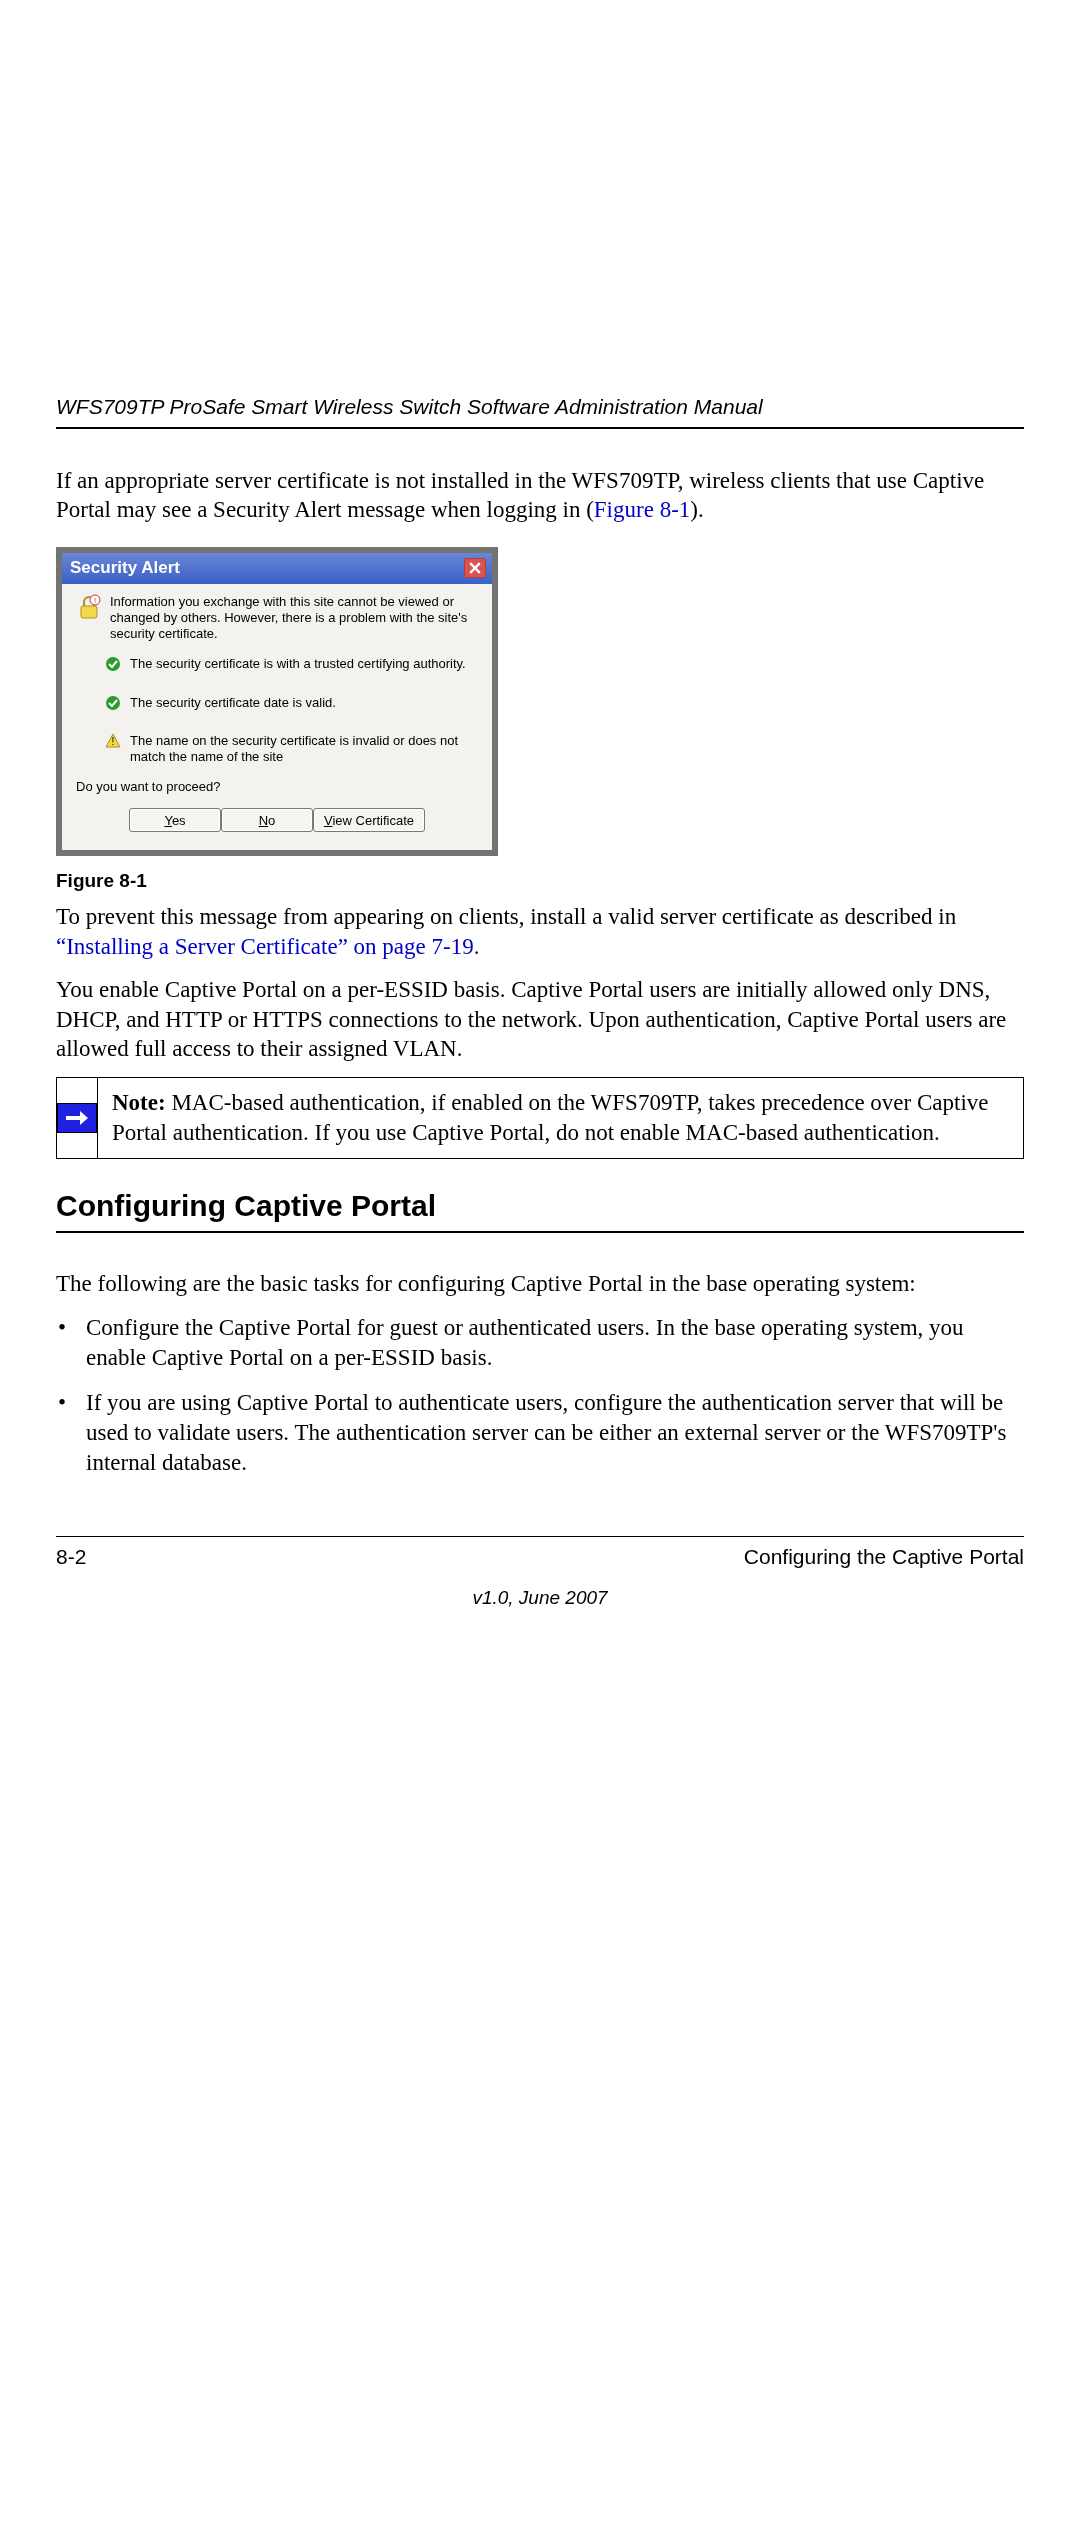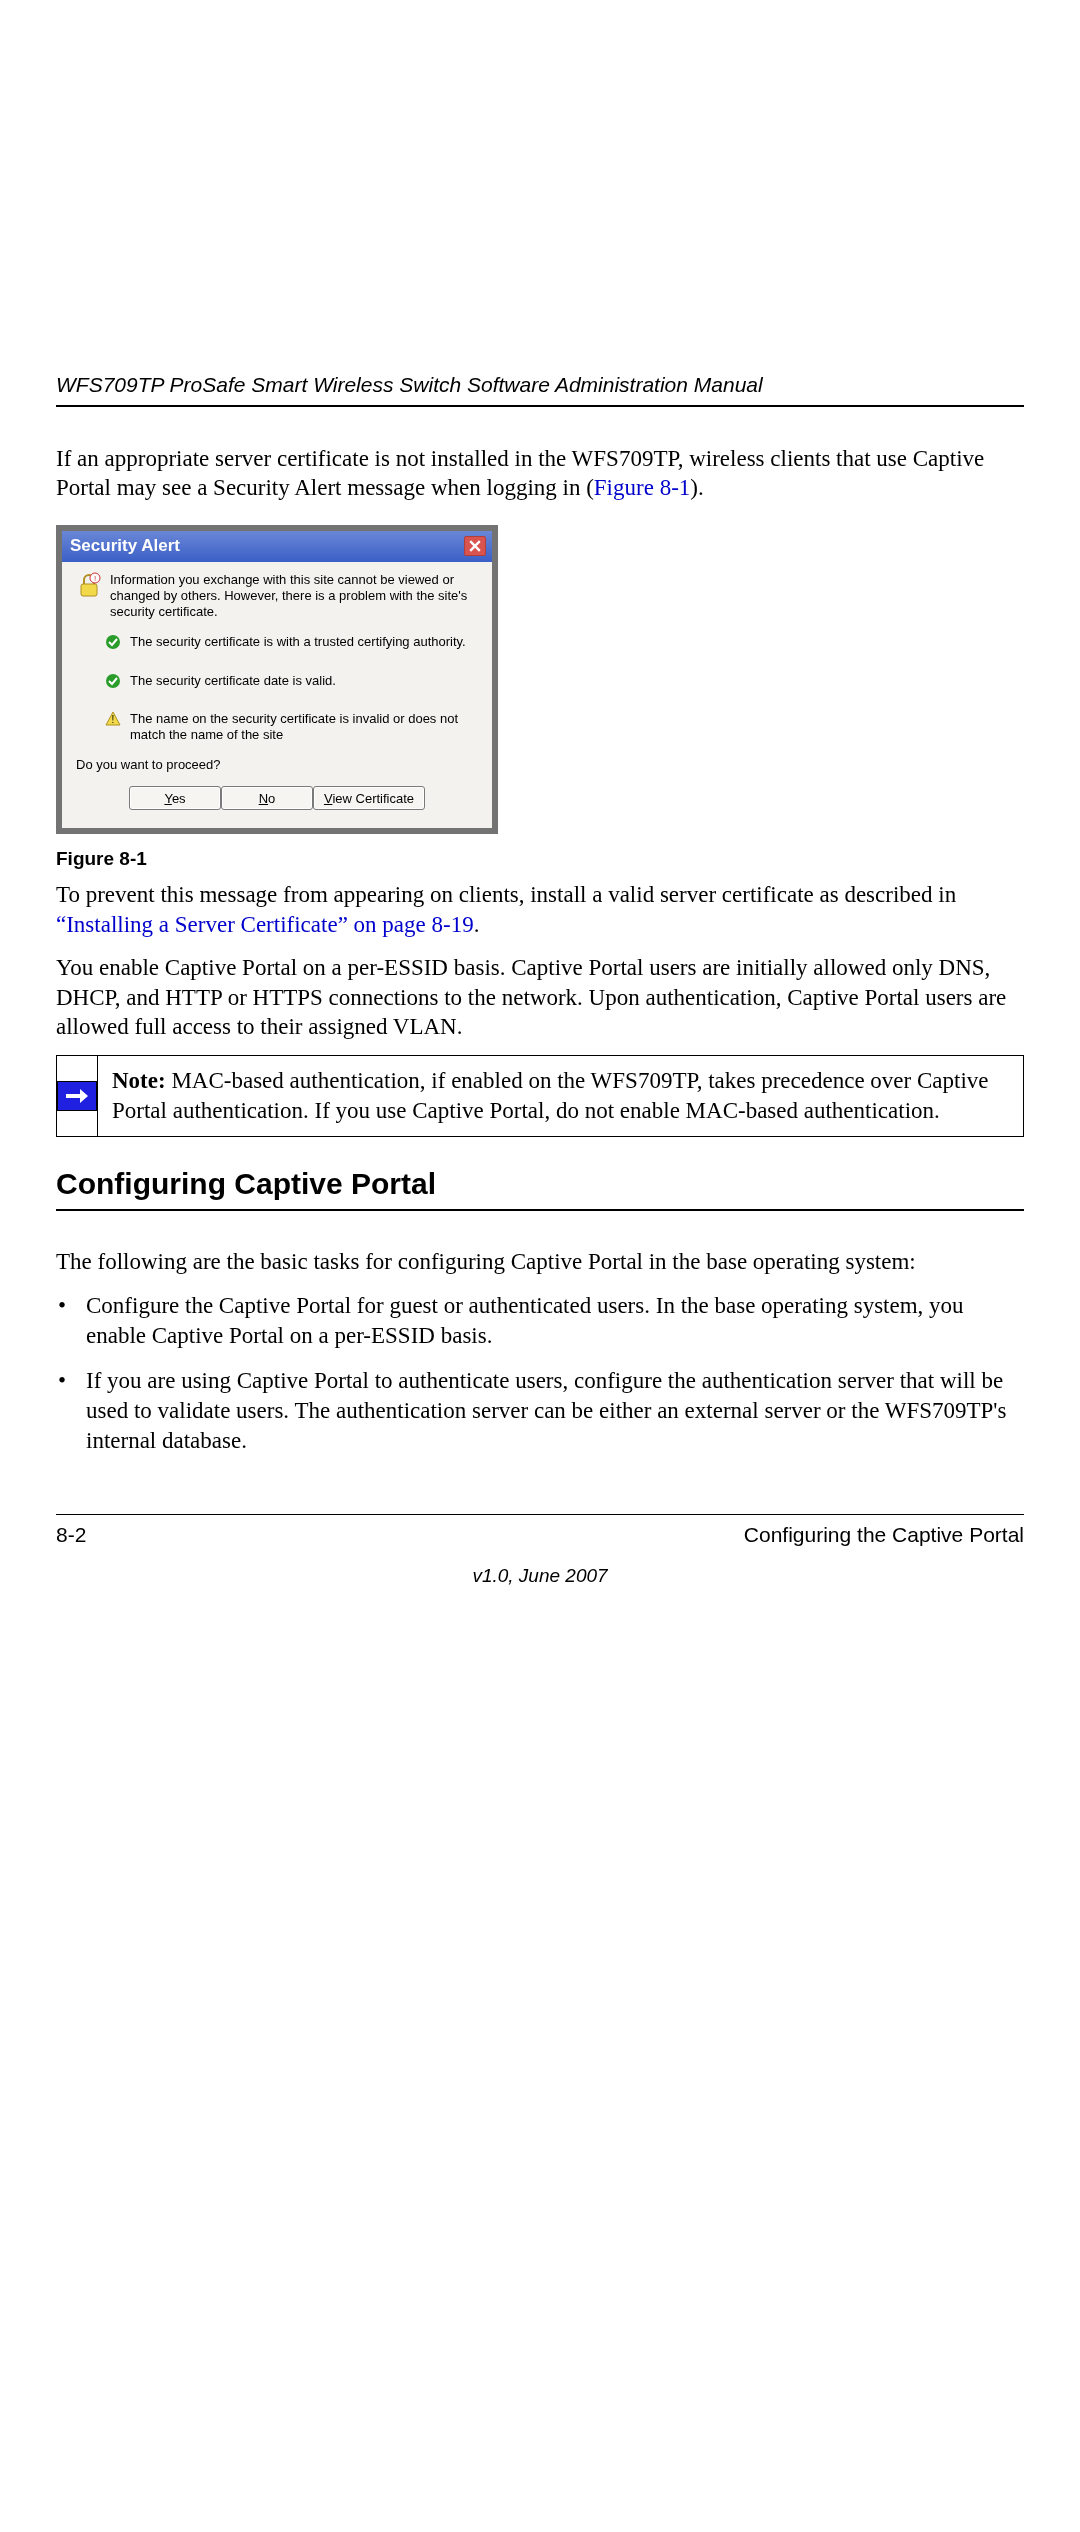--- a/index.html
+++ b/index.html
@@ -1,17 +1,17 @@
 <!DOCTYPE html>
 <html><head>
 <meta charset="utf-8">
 <style>
 * { margin: 0; padding: 0; box-sizing: border-box; }
 body { background: #fff; font-family: "Times New Roman", Times, serif; width: 1080px; height: 2532px; position: relative; color: #000; }
-.page { position: absolute; top: 373px; left: 56px; width: 968px; }
+.page { position: absolute; top: 395px; left: 56px; width: 968px; }
 .running-header { font-style: italic; font-size: 21px; margin-bottom: 8px; font-family: Arial, Helvetica, sans-serif; }
 .hr { border: none; border-top: 2px solid #000; margin-bottom: 38px; }
 .body-text { font-size: 23px; line-height: 1.25; margin-bottom: 6px; }
 .link { color: #0000cc; }
 .figure-wrap { margin-top: 22px; margin-bottom: 10px; }
 .dlg { width: 442px; border: 6px solid #737373; background: #f3f2ee; font-family: Tahoma, Arial, sans-serif; font-size: 13px; }
 .dlg-title { background: linear-gradient(#6a87d6, #3a5fc7); color: #fff; font-weight: bold; padding: 5px 6px 6px 8px; font-size: 17px; display: flex; justify-content: space-between; align-items: center; }
 .dlg-close { width: 22px; height: 20px; background: #d9534f; border: 1px solid #b23e3a; border-radius: 2px; display: flex; align-items: center; justify-content: center; }
 .dlg-close svg { width: 12px; height: 12px; }
 .dlg-body { padding: 10px 14px 14px 14px; }
@@ -117,21 +117,21 @@
               <span><span class="ul">V</span><span>iew Certificate</span></span>
             </div>
         </div>
       </div>
     </div>
   </div>
 
   <div class="fig-caption">Figure 8-1</div>
 
   <p class="para">
-    <span>To prevent this message from appearing on clients, install a valid server certificate as described in </span><span class="link">“Installing a Server Certificate” on page 8-19</span><span>.</span>
+    <span>To prevent this message from appearing on clients, install a valid server certificate as described in </span><span class="link">“Installing a Server Certificate” on page 7-19</span><span>.</span>
   </p>
 
   <p class="para">You enable Captive Portal on a per-ESSID basis. Captive Portal users are initially allowed only DNS, DHCP, and HTTP or HTTPS connections to the network. Upon authentication, Captive Portal users are allowed full access to their assigned VLAN.</p>
 
   <div class="note-box">
     <div class="note-icon-cell">
       <div class="note-icon">
         <svg viewBox="0 0 26 18">
             <path d="M2 7 h14 v-5 l8 7 l-8 7 v-5 h-14 z" fill="#fff"></path>
           </svg>

